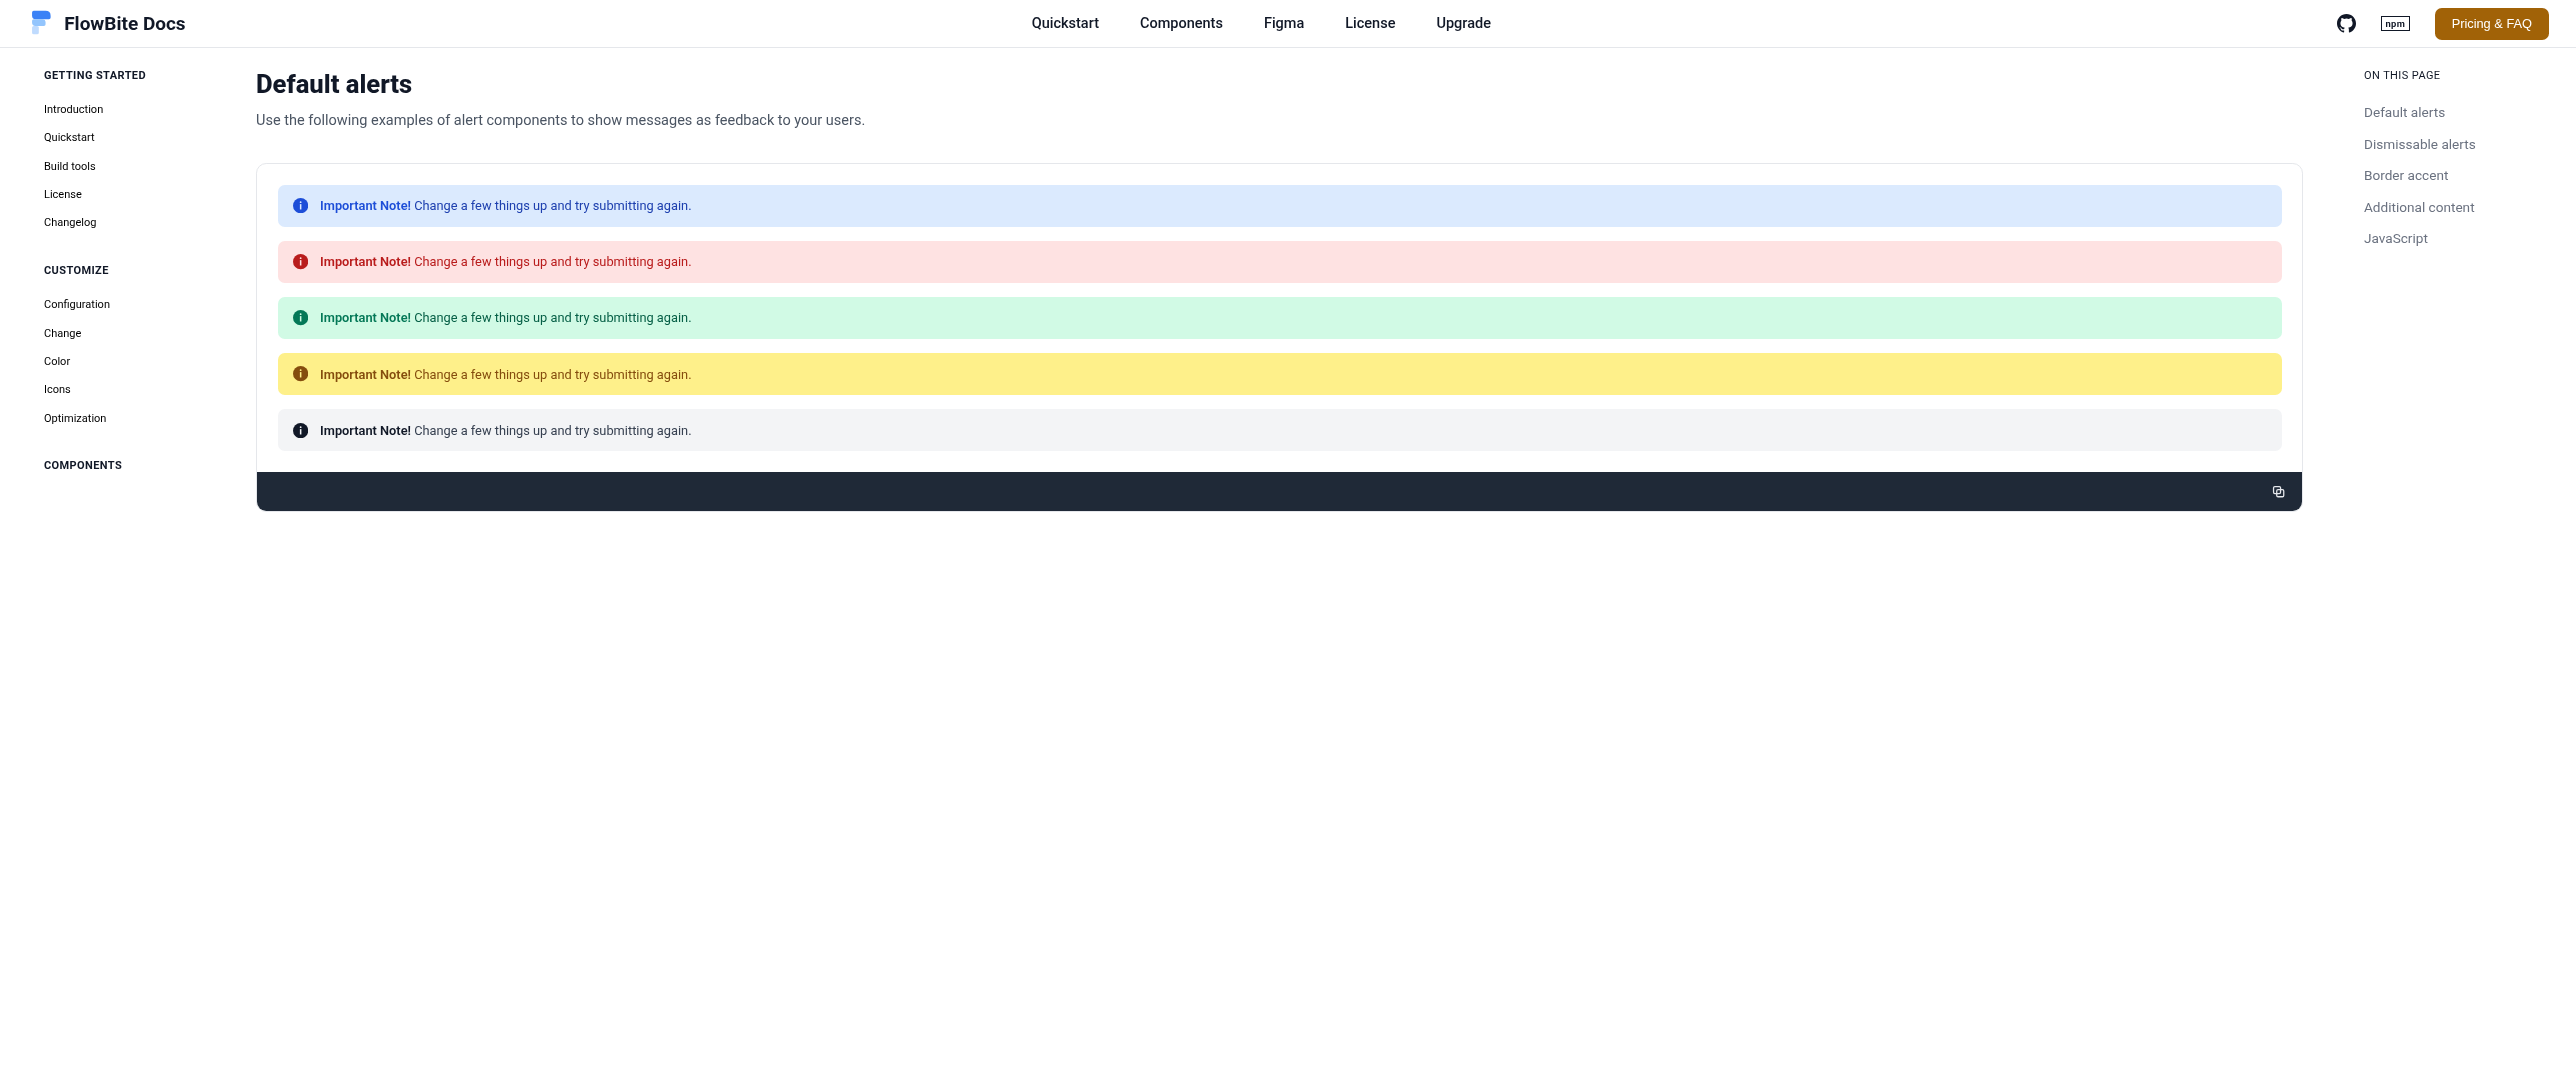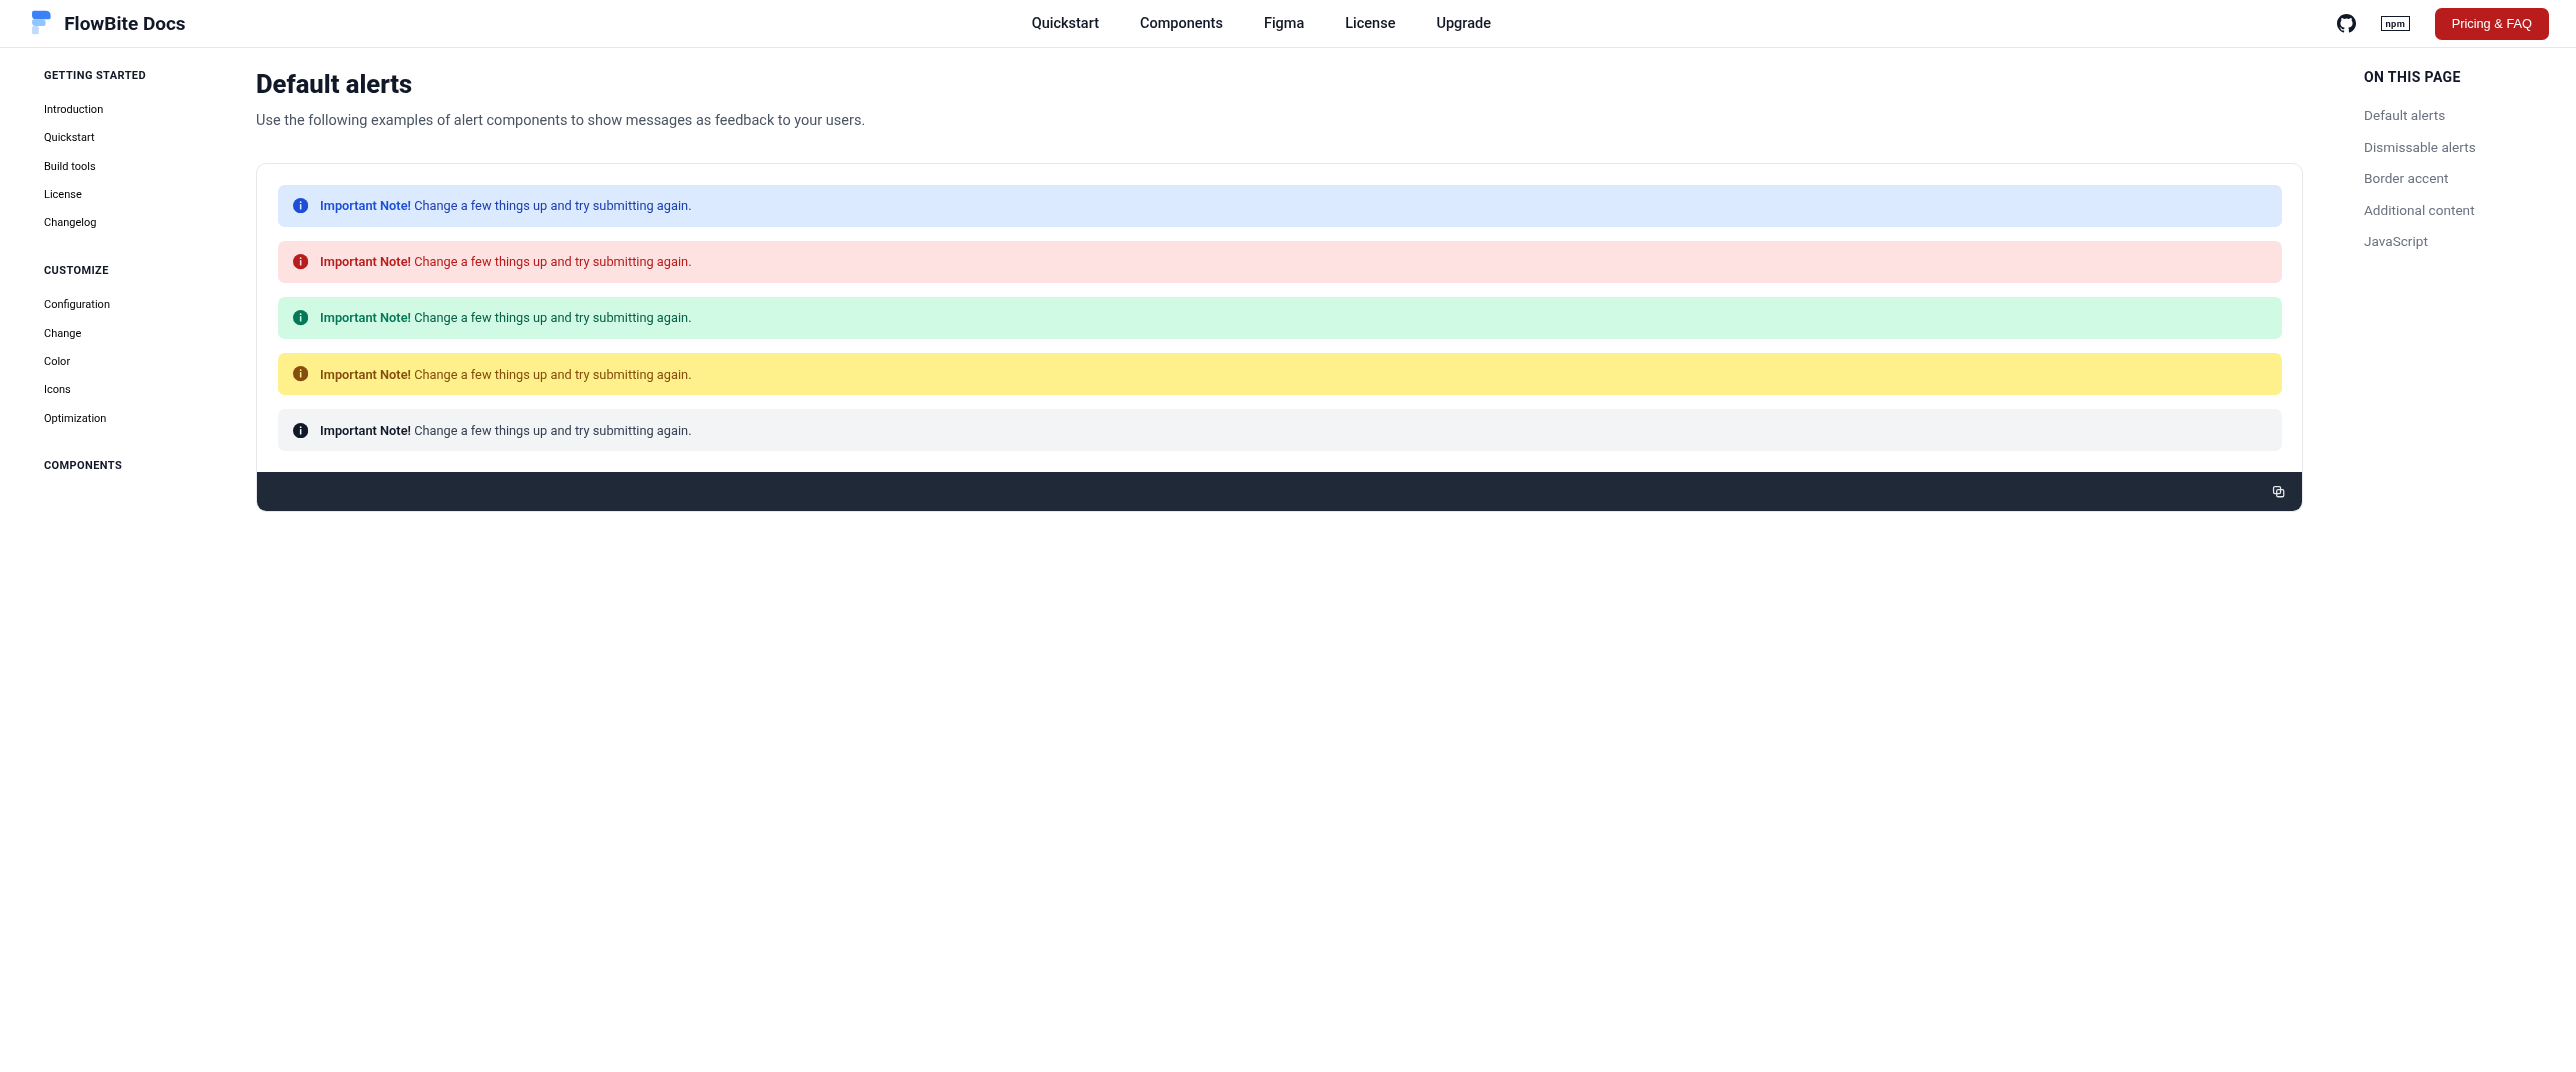--- a/index.html
+++ b/index.html
@@ -43,21 +43,21 @@
   .icon-btn { color: #111827; cursor: pointer; display:flex; align-items:center; }
   .npm-box {
     border: 1.7px solid #111827;
     padding: 0.9px 3.4px;
     font-size: 9.4px;
     font-weight: 700;
     letter-spacing: 0.4px;
     cursor: pointer;
   }
   .cta-btn {
-    background: #b91c1c;
+    background: #a16207;
     color: #ffffff;
     border: none;
     border-radius: 6.8px;
     padding: 8.5px 17px;
     font-size: 12.8px;
     font-weight: 500;
     cursor: pointer;
   }
   
   .layout {
@@ -144,22 +144,22 @@
     align-items: center;
     justify-content: flex-end;
     padding: 0 15.3px;
   }
   .copy-btn { color:#e5e7eb; cursor:pointer; display:flex; }
   
   .sidebar-right {
     padding: 20.5px 27px;
   }
   .toc-title {
-    font-size: 14px;
-    font-weight: 700;
+    font-size: 11px;
+    font-weight: 400;
     letter-spacing: 0.4px;
     color: #111827;
     margin-bottom: 15.3px;
   }
   .toc-item {
     display: block;
     font-size: 13.6px;
     color: #6b7280;
     text-decoration: none;
     padding: 7.7px 0;

